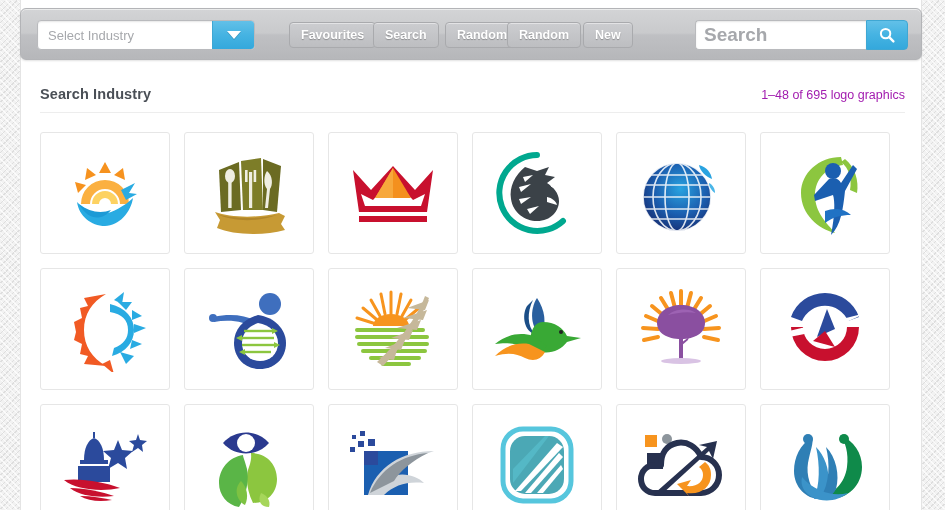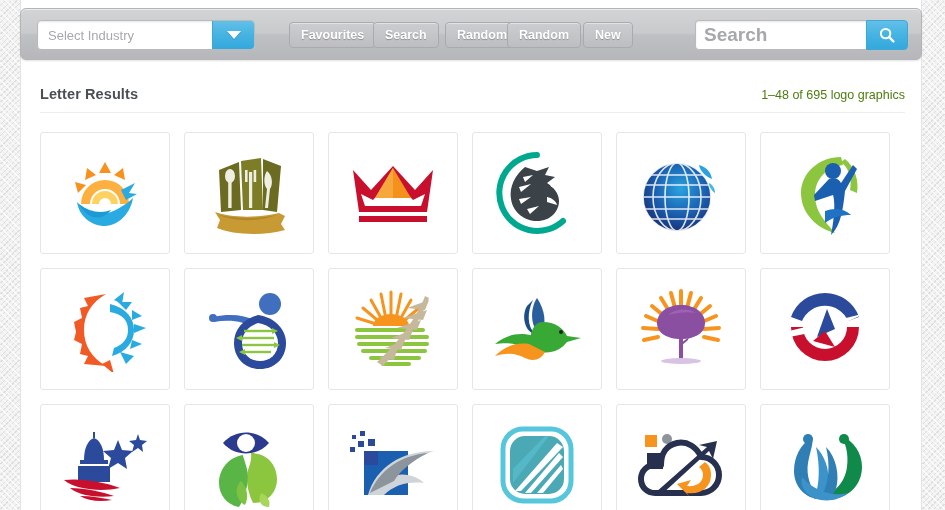--- a/index.html
+++ b/index.html
@@ -122,21 +122,21 @@
   #results-head {
     position: absolute; left: 40px; top: 86px; width: 865px;
     display: flex; align-items: baseline; justify-content: space-between;
     padding-bottom: 10px;
     border-bottom: 1px solid #ededed;
   }
   #results-title {
     font-size: 14.5px; font-weight: bold; color: #4a4f56;
     letter-spacing: 0.1px;
   }
-  #results-count { font-size: 12.5px; color: #4d7c0f; }
+  #results-count { font-size: 12.5px; color: #a21caf; }
 
   
   #grid {
     position: absolute; left: 40px; top: 132px; width: 868px;
     display: grid;
     grid-template-columns: repeat(6, 130px);
     gap: 14px;
   }
   .tile {
     width: 130px; height: 122px;
@@ -173,21 +173,21 @@
     <div class="ti-search-btn">
       <svg width="18" height="18" viewBox="0 0 18 18">
         <circle cx="7.6" cy="7.6" r="4.7" fill="none" stroke="#ffffff" stroke-width="2"></circle>
         <line x1="11.2" y1="11.2" x2="15.4" y2="15.4" stroke="#ffffff" stroke-width="2.4" stroke-linecap="round"></line>
       </svg>
     </div>
   </div>
 </div>
 
 <div id="results-head">
-  <div id="results-title">Letter Results</div>
+  <div id="results-title">Search Industry</div>
   <div id="results-count">1–48 of 695 logo graphics</div>
 </div>
 
 <div id="grid">
 
   <div class="tile">
     <svg width="88" height="78" viewBox="0 0 88 78">
       <g fill="#f6921e">
         <path d="M44 8 l6 11 -12 0 z"></path>
         <path d="M62 14 l2 12 -11 -5 z"></path>

